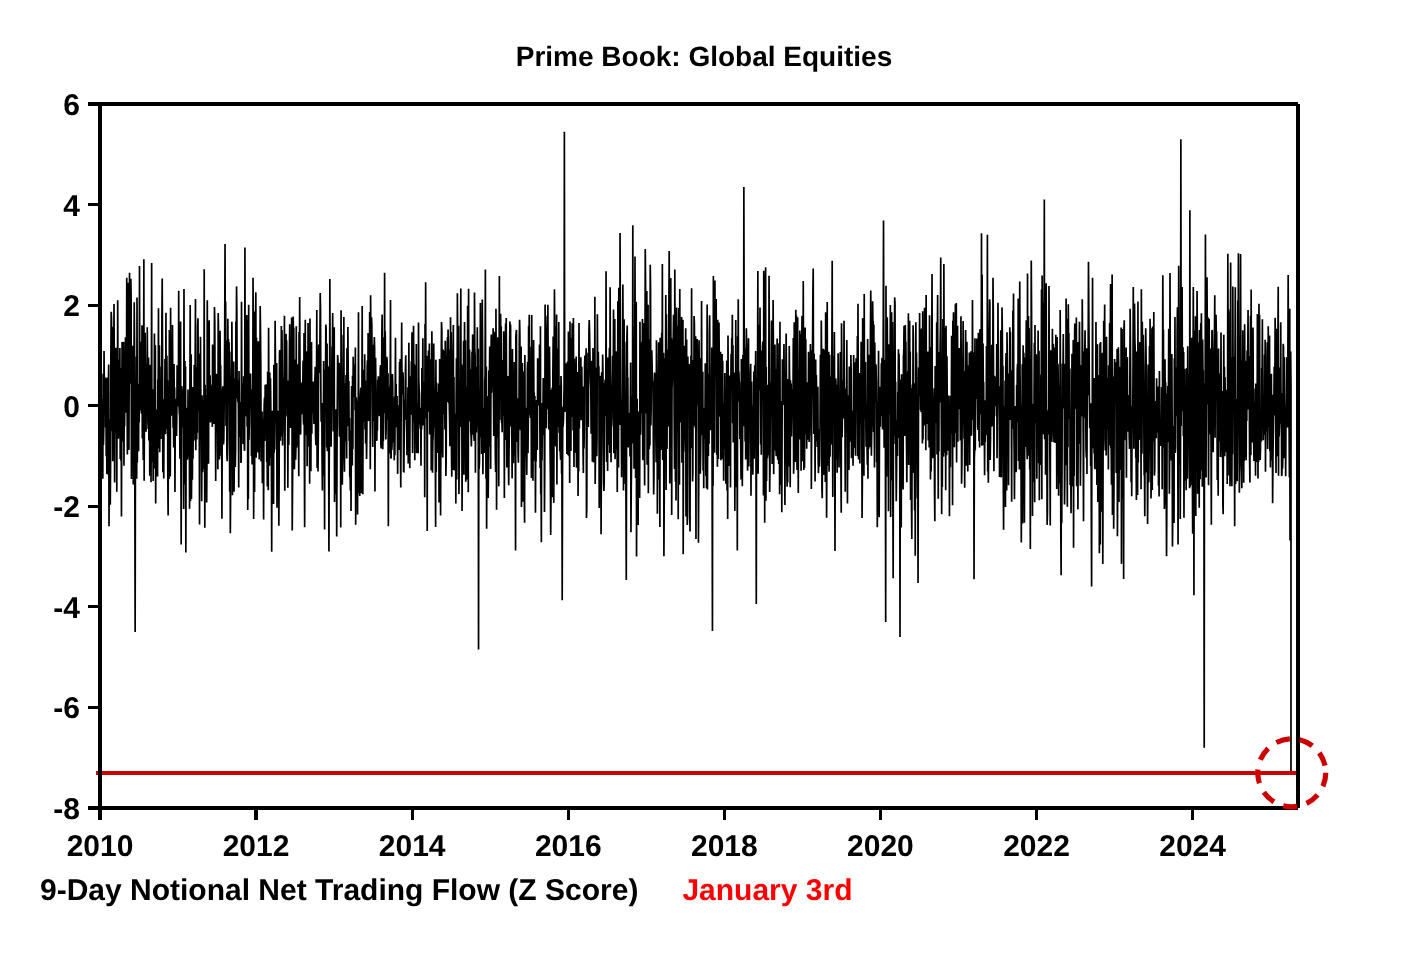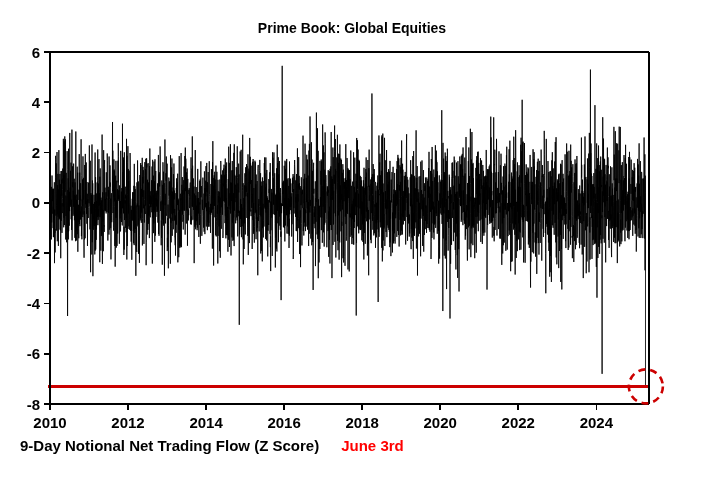--- a/index.html
+++ b/index.html
@@ -137,16 +137,16 @@
         <text x="518.273615635182" y="428" text-anchor="middle" class="tick-label">2022</text>
         <text x="596.3192182410456" y="428" text-anchor="middle" class="tick-label">2024</text>
       </g>
     <g id="annotation-group">
         <circle cx="645.8781758957683" cy="386.4" r="17" stroke="#CC0000" class="highlight-circle"></circle>
       </g>
   </svg>
 
   <div class="footer-row">
     <span class="footer-main">9-Day Notional Net Trading Flow (Z Score)</span>
-    <span class="footer-accent">June 3rd</span>
+    <span class="footer-accent">January 3rd</span>
   </div>
 
 </div>
 
 </body></html>

